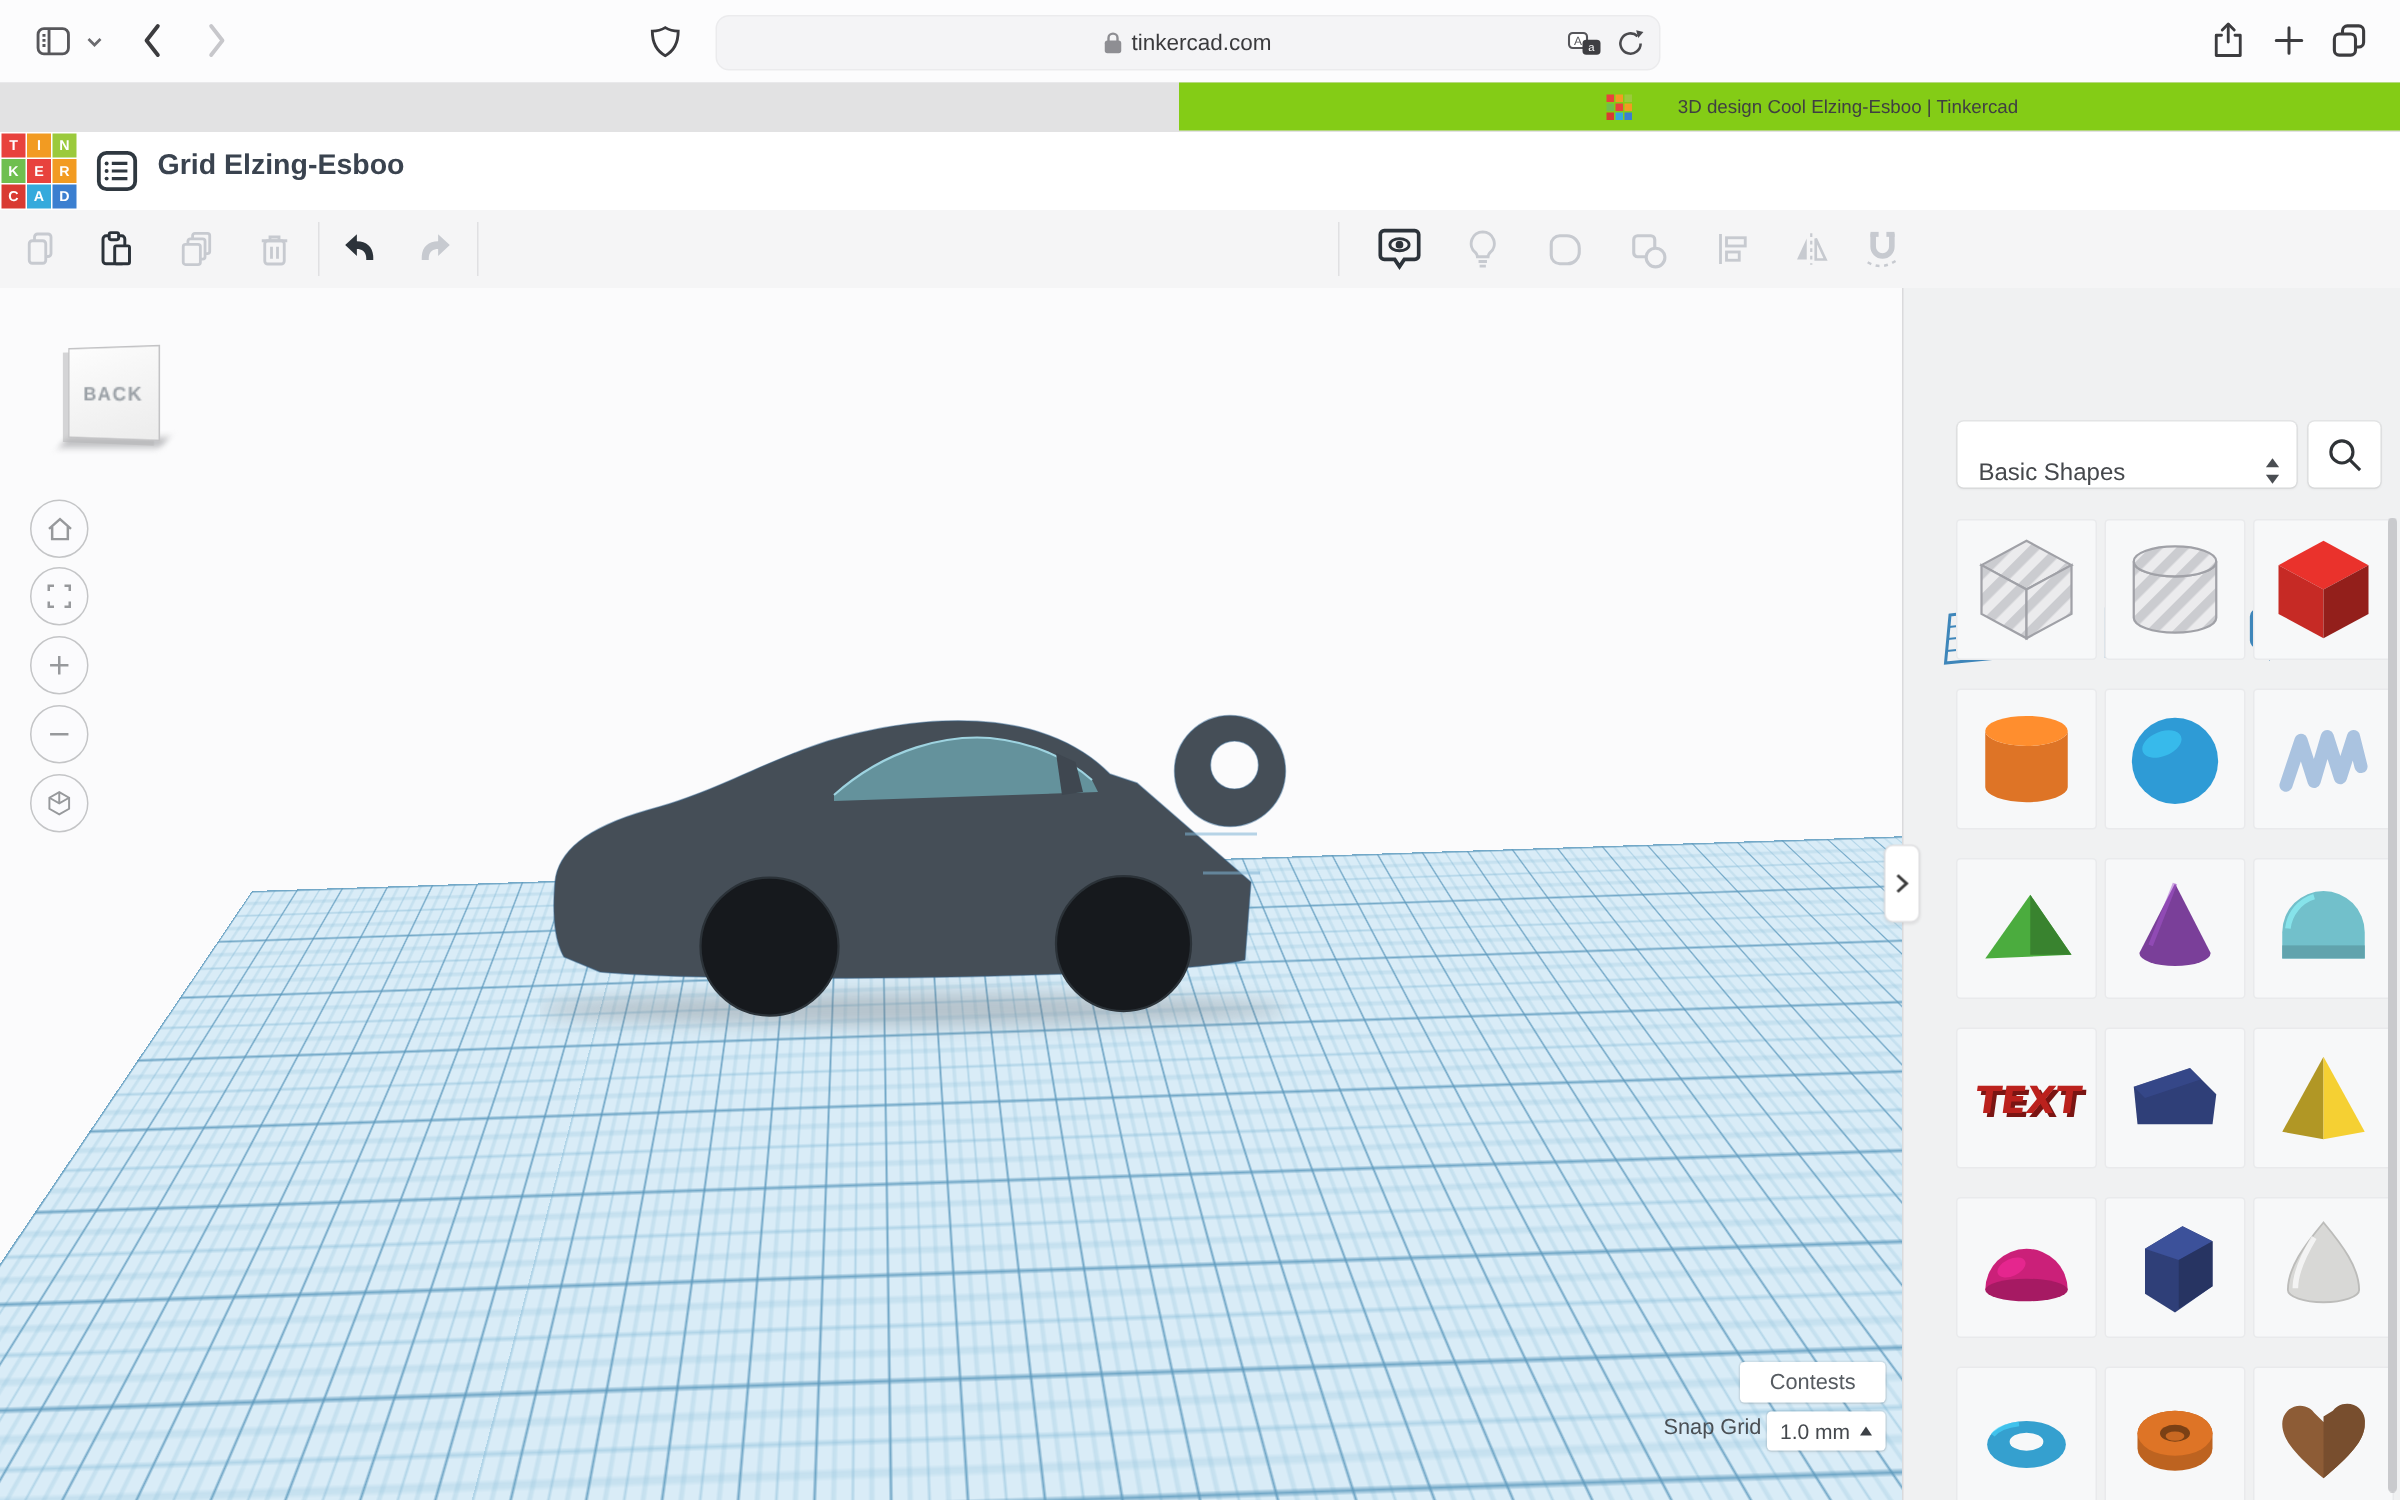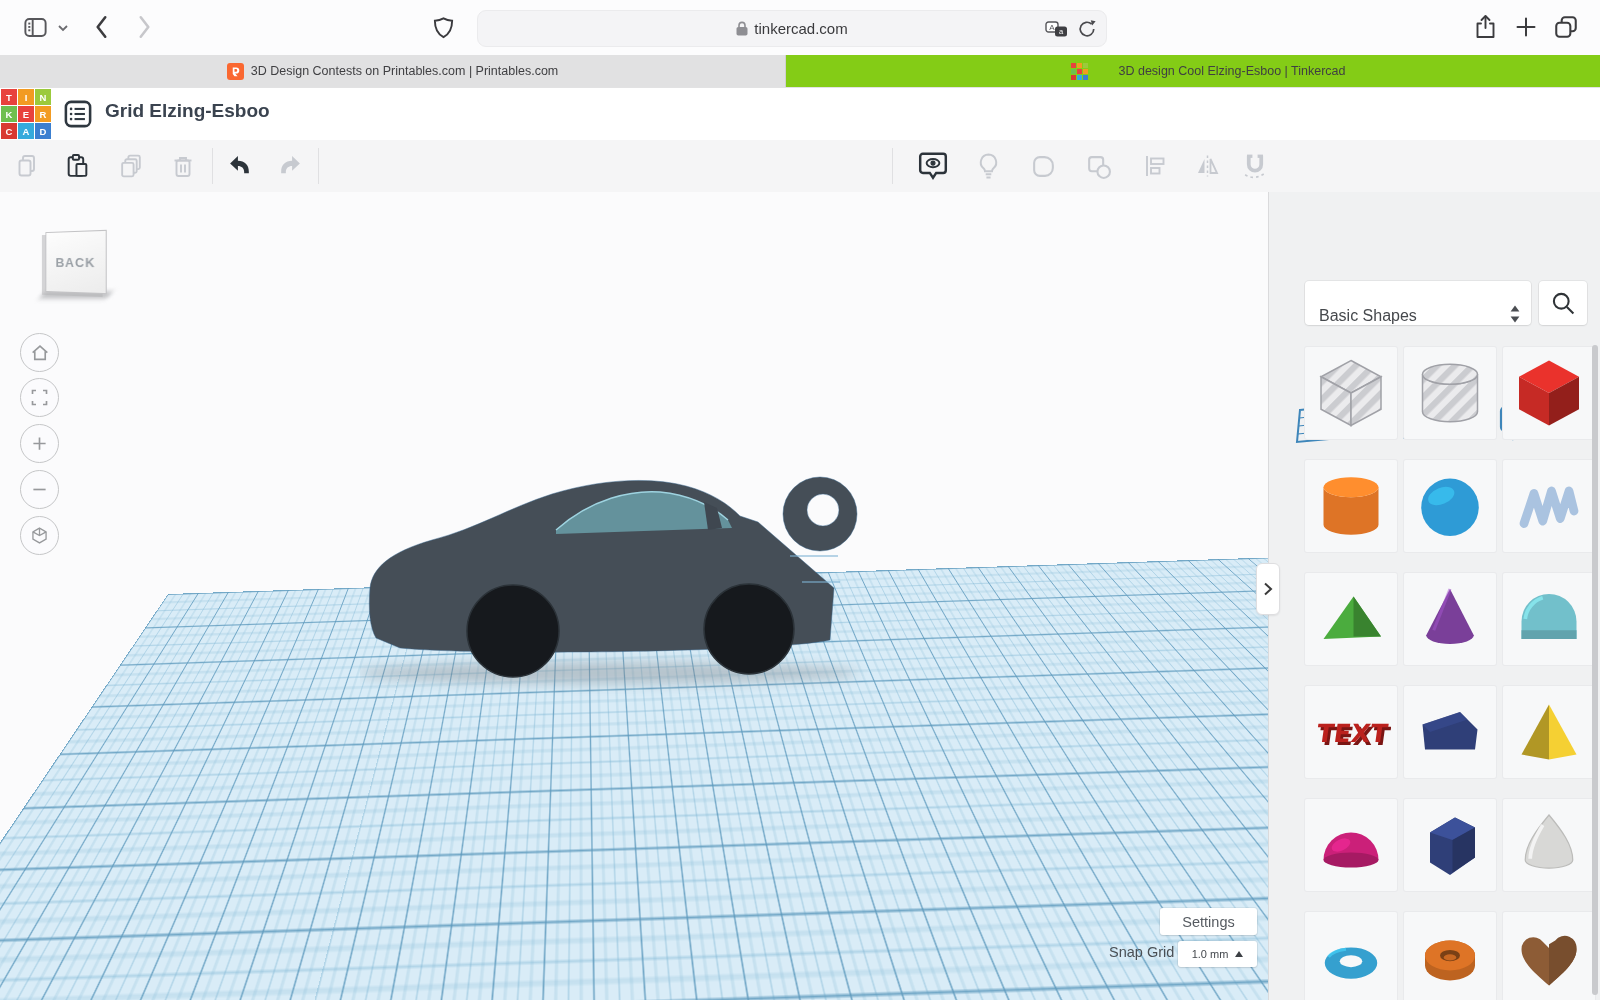--- a/index.html
+++ b/index.html
@@ -53,21 +53,21 @@
       linear-gradient(to right, rgba(137,189,216,.5) 1px, transparent 1px),
       linear-gradient(to bottom, rgba(137,189,216,.5) 1px, transparent 1px);
     background-size:30px 30px,30px 30px,7.5px 7.5px,7.5px 7.5px;}
   .car-svg{position:absolute;left:360px;top:268px;}
   .backcube{position:absolute;left:34px;top:36px;width:78px;height:74px;}
   .backface{position:absolute;left:9px;top:3px;width:62px;height:60px;background:linear-gradient(160deg,#fdfdfd,#ececec);border:1px solid #c3c3c5;transform:perspective(260px) rotateY(-17deg);display:flex;align-items:center;justify-content:center;color:#9aa0a6;font-weight:bold;font-size:13px;letter-spacing:1px;box-shadow:-4px 3px 0 rgba(180,180,182,.55);}
   .backshadow{position:absolute;left:8px;top:64px;width:68px;height:6px;background:#b4b5b8;filter:blur(2.5px);transform:skewX(-35deg);}
   .navbtn{position:absolute;left:20px;width:37px;height:37px;border-radius:50%;border:1.5px solid #c4c5c7;color:#97999c;display:flex;align-items:center;justify-content:center;background:rgba(252,252,253,.55);}
   .settings-btn{position:absolute;left:1160px;top:716px;width:97px;height:27px;background:#fff;border-radius:3px;box-shadow:0 0 0 1px rgba(0,0,0,.05),0 1px 2px rgba(0,0,0,.10);display:flex;align-items:center;justify-content:center;font-size:14.5px;color:#565b61;}
   .snap-label{position:absolute;left:1109px;top:752px;font-size:14.5px;color:#4a4f54;}
-  .snap-btn{position:absolute;left:1178px;top:749px;width:79px;height:26px;background:#fff;border-radius:3px;box-shadow:0 0 0 1px rgba(0,0,0,.05),0 1px 2px rgba(0,0,0,.10);display:flex;align-items:center;justify-content:center;gap:7px;font-size:11px;color:#44484d;}
+  .snap-btn{position:absolute;left:1178px;top:749px;width:79px;height:26px;background:#fff;border-radius:3px;box-shadow:0 0 0 1px rgba(0,0,0,.05),0 1px 2px rgba(0,0,0,.10);display:flex;align-items:center;justify-content:center;gap:7px;font-size:14px;color:#44484d;}
   .tri-up{width:0;height:0;border-left:4.5px solid transparent;border-right:4.5px solid transparent;border-bottom:6px solid #3c4045;}
 
   
   .panel{position:absolute;left:1268px;top:192px;width:332px;height:808px;background:#f0f1f2;border-left:1px solid #dadadc;}
   .p-ico{position:absolute;top:206px;width:50px;height:52px;display:flex;align-items:center;justify-content:center;color:#3e86ba;}
   .dropdown{position:absolute;left:36px;top:89px;width:226px;height:44px;background:#fff;border-radius:4px;box-shadow:0 0 0 1px rgba(0,0,0,.05),0 1px 2px rgba(0,0,0,.07);display:flex;align-items:flex-end;}
   .dropdown .lbl{margin-left:14px;font-size:16px;color:#45484c;flex:1;}
   .dropdown .stp{margin-right:10px;}
   .searchbtn{position:absolute;left:270px;top:89px;width:48px;height:44px;background:#fff;border-radius:4px;box-shadow:0 0 0 1px rgba(0,0,0,.05),0 1px 2px rgba(0,0,0,.07);display:flex;align-items:center;justify-content:center;}
   #shape-grid{position:absolute;left:36px;top:155px;width:290px;height:653px;}
@@ -158,28 +158,20 @@
     </div>
     <div class="tb-ico" style="left:1553px;top:14px">
       <svg width="26" height="26" viewBox="0 0 24 24" fill="none" stroke="#3c3c3f" stroke-width="1.9">
           <rect x="8" y="3" width="13" height="13" rx="3"></rect>
           <rect x="3" y="8" width="13" height="13" rx="3" fill="#fcfcfd"></rect>
         </svg>
     </div>
   </div>
 
   <div class="tabbar">
-    <div class="tab tab1">
-      <span class="fav-printables">
-        <svg width="11" height="11" viewBox="0 0 16 16">
-            <path d="M4,2 h5 a4.5,4.5 0 0 1 0,9 h-1.5 l3.5,4 h-4.5 l-2.5,-3.5 z M6.5,4.5 v4 h2 a2,2 0 0 0 0,-4 z" fill="#fff"></path>
-          </svg>
-      </span>
-      <span class="tabtitle">3D Design Contests on Printables.com | Printables.com</span>
-    </div>
     <div class="tab tab2">
       <span class="logo-grid tc-logo-sm">
           <span class="cell" style="background: rgb(232, 66, 61);"></span>
           <span class="cell" style="background: rgb(242, 155, 34);"></span>
           <span class="cell" style="background: rgb(155, 202, 60);"></span>
           <span class="cell" style="background: rgb(111, 191, 79);"></span>
           <span class="cell" style="background: rgb(232, 66, 61);"></span>
           <span class="cell" style="background: rgb(242, 155, 34);"></span>
           <span class="cell" style="background: rgb(217, 58, 50);"></span>
           <span class="cell" style="background: rgb(53, 170, 220);"></span>
@@ -422,21 +414,21 @@
           <path d="M5,12 H19"></path>
         </svg>
     </div>
     <div class="navbtn" style="top:324px">
       <svg width="21" height="21" viewBox="0 0 24 24" fill="none" stroke="currentColor" stroke-width="1.5">
           <path d="M12,3.5 L19.5,7.8 V16.2 L12,20.5 L4.5,16.2 V7.8 Z"></path>
           <path d="M12,3.5 V12 M4.5,7.8 L12,12 L19.5,7.8"></path>
         </svg>
     </div>
 
-    <div class="settings-btn">Settings</div>
+    <div class="settings-btn">Contests</div>
     <div class="snap-label">Snap Grid</div>
     <div class="snap-btn">
       <span>1.0 mm</span>
       <span class="tri-up"></span>
     </div>
   </div>
 
   <div class="panel">
     <div class="p-ico" style="left: 24px; color: rgb(62, 134, 186);">
       <svg width="48" height="48" viewBox="0 0 48 48" fill="none" stroke="currentColor">

